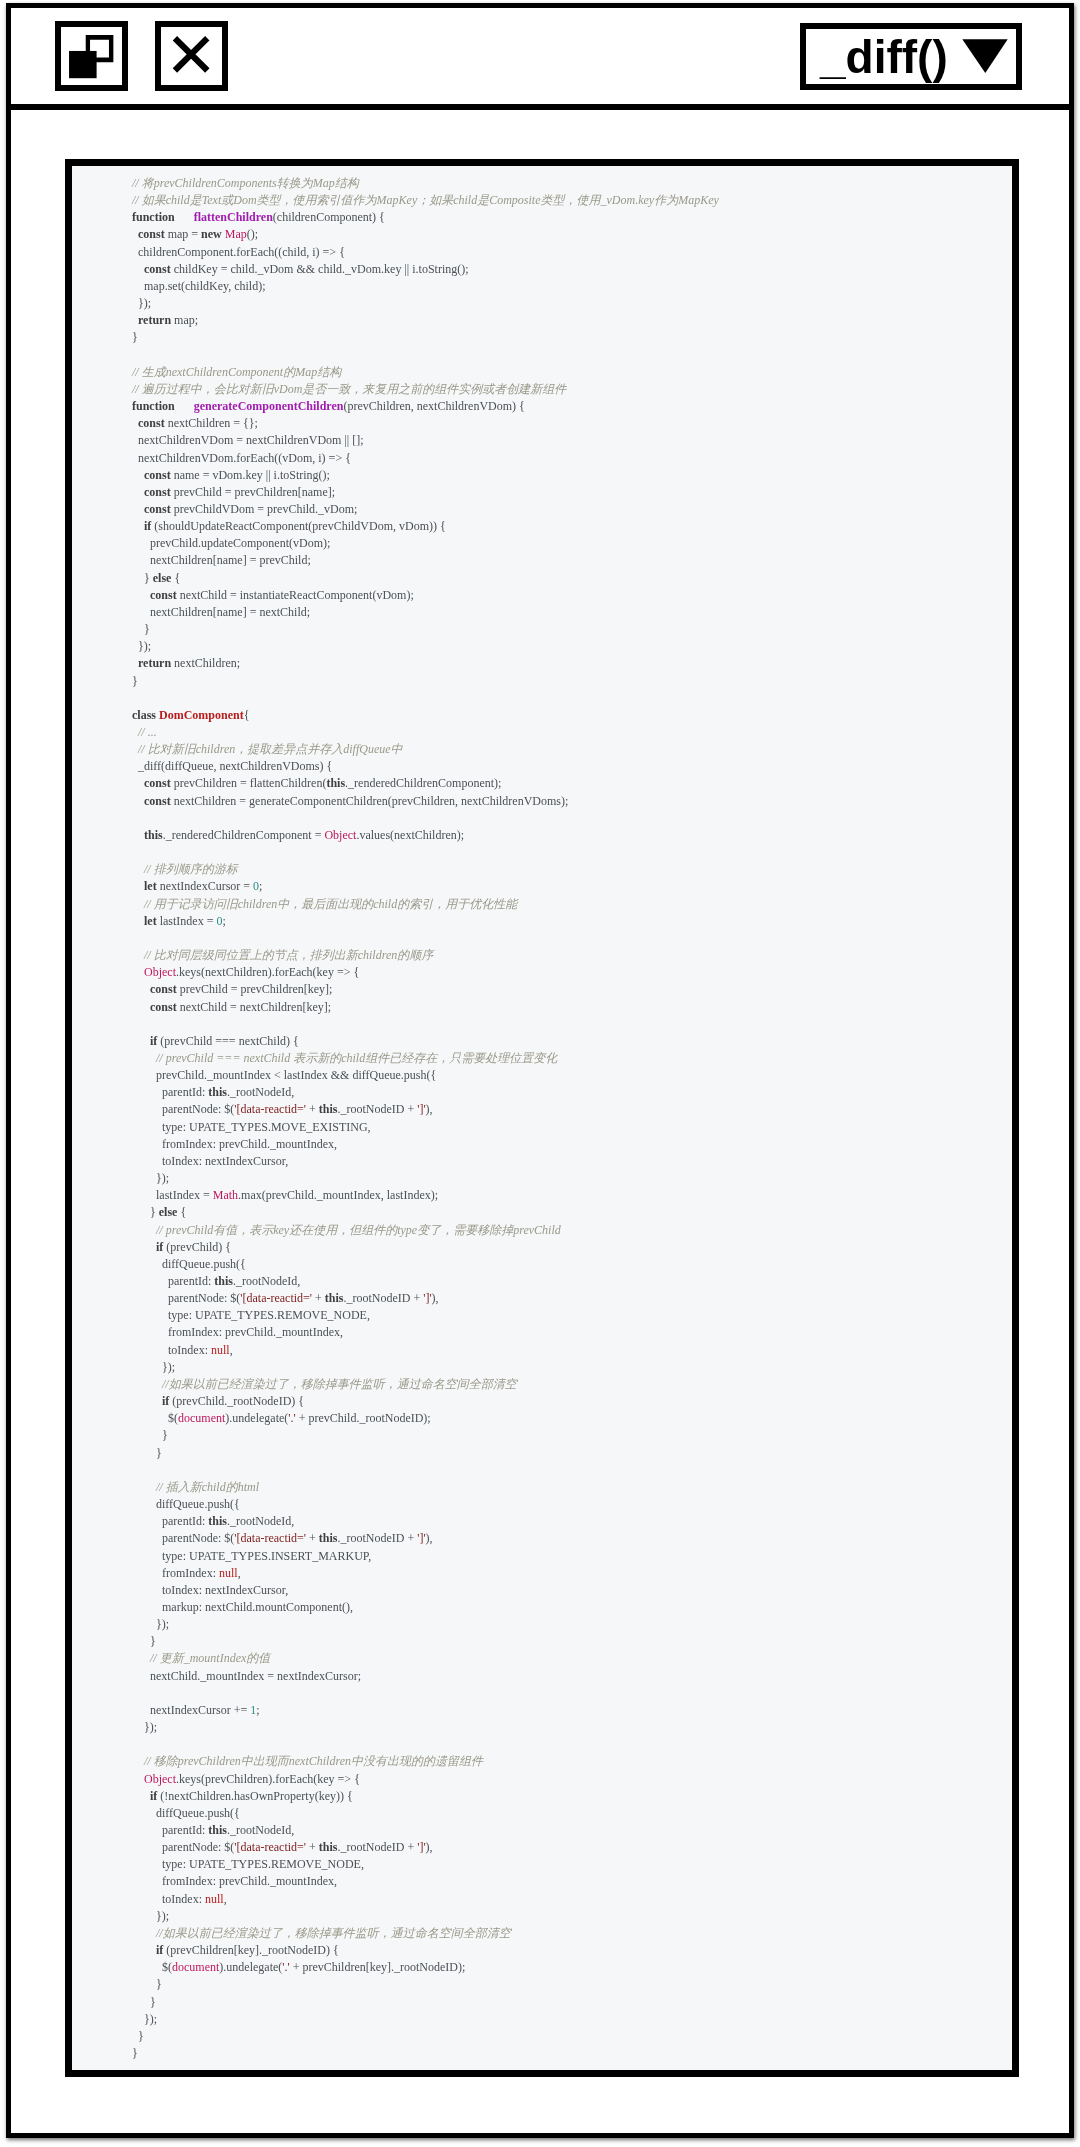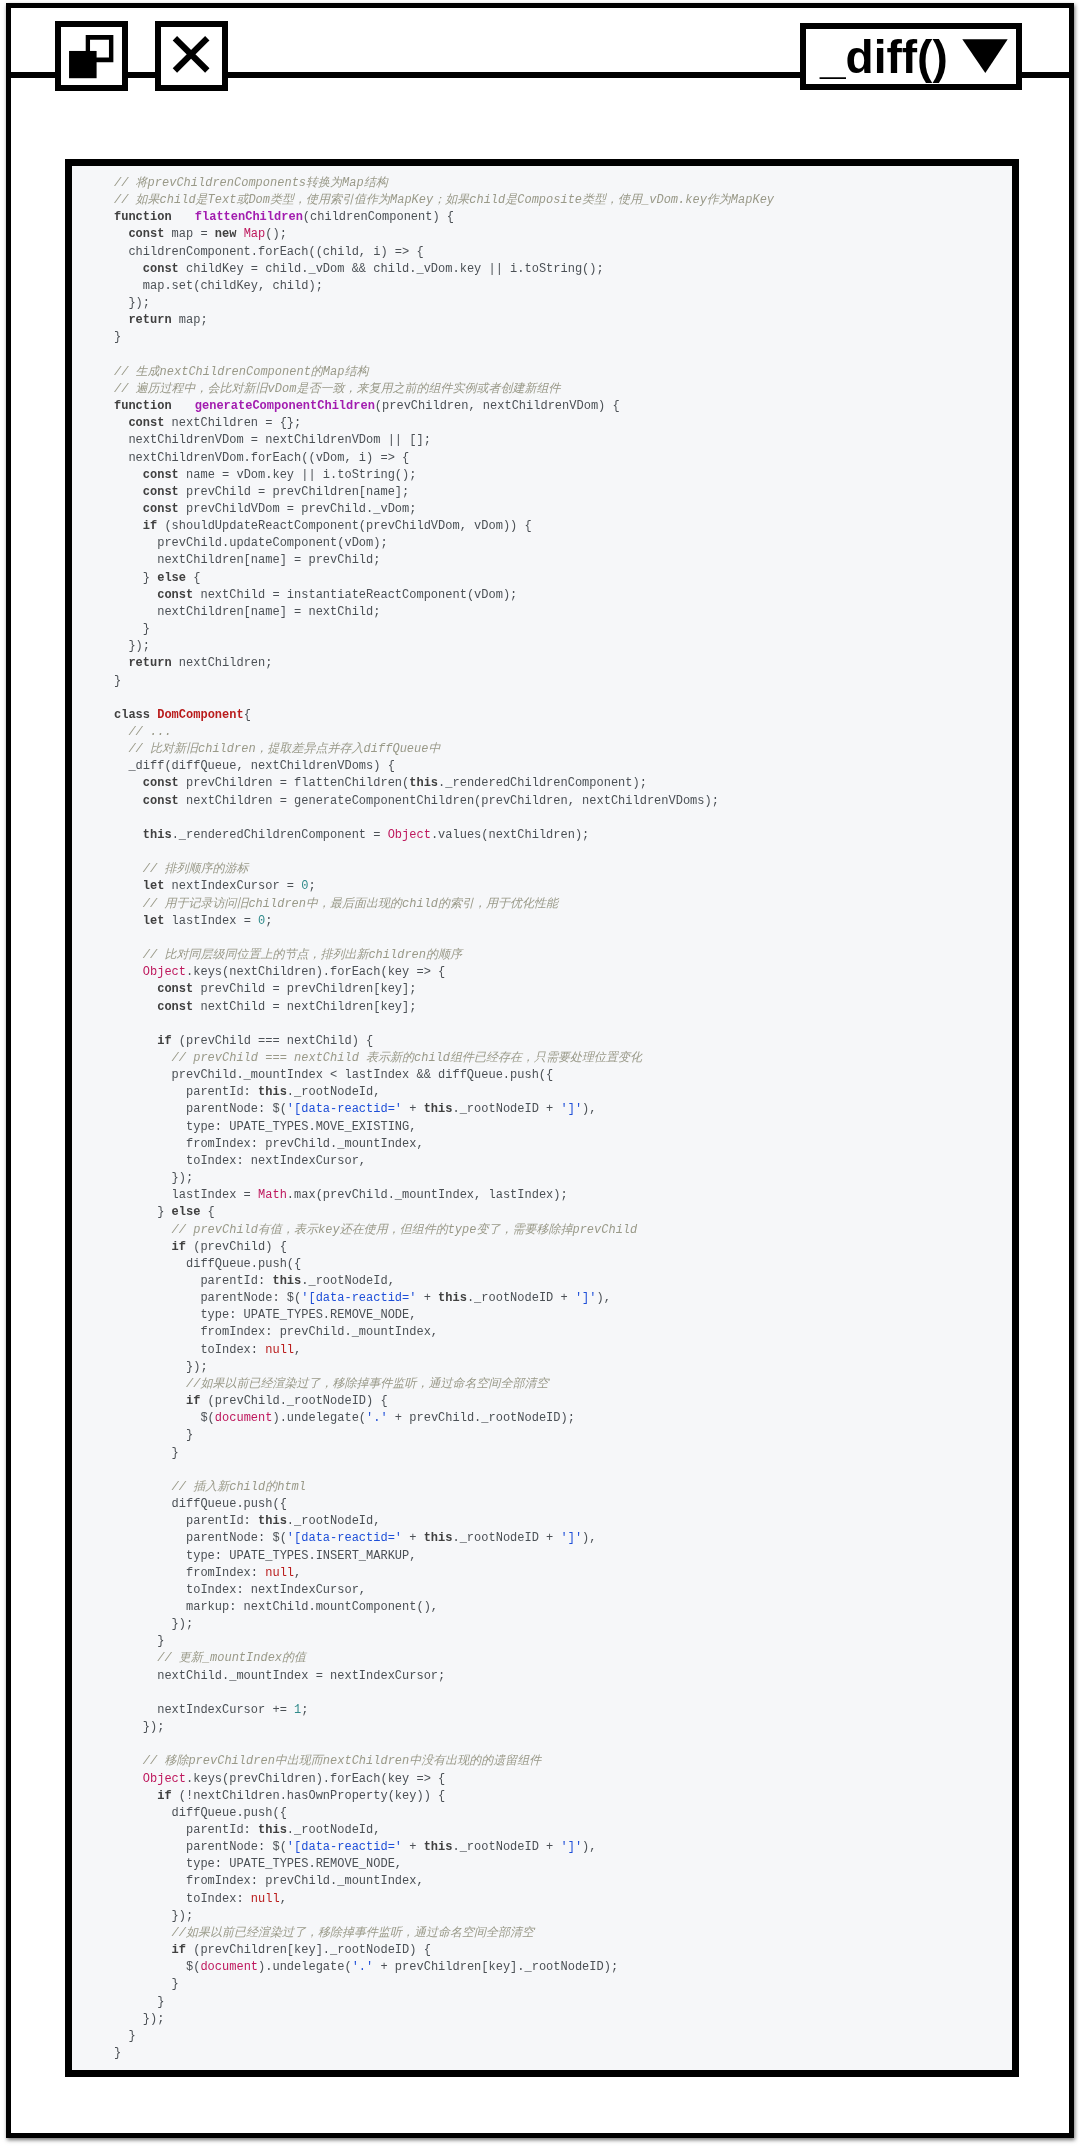--- a/index.html
+++ b/index.html
@@ -20,21 +20,21 @@
     box-sizing:border-box;
     border:5px solid #000000;
     background:#ffffff;
     box-shadow:1px 2px 4px rgba(0,0,0,.55);
   }
 
   
   .titlebar{
     position:absolute;
     left:6px;top:3px;
-    width:1068px;height:75px;
+    width:1068px;height:107px;
     box-sizing:border-box;
     border-left:5px solid #000000;
     border-right:5px solid #000000;
     border-top:5px solid #000000;
     border-bottom:6px solid #000000;
     background:#ffffff;
   }
   .tb-btn{
     position:absolute;
     box-sizing:border-box;
@@ -74,34 +74,34 @@
     left:65px;top:159px;
     width:954px;
     height:1918px;
     box-sizing:border-box;
     border:7px solid #000000;
     background:#f6f7f9;
     overflow:hidden;
   }
   pre.code{
     margin:0;
-    padding:9px 0 0 0;
-    font-family:Liberation Mono, monospace;
+    padding:9px 0 0 18px;
+    font-family:Liberation Serif, serif;
     font-size:12px;
     line-height:17.16px;
     color:#3e4451;
     white-space:pre;
   }
   pre.code .ln{display:block;padding-left:42px;height:17.16px;}
   .tk-k{color:#404040;font-weight:bold;}
   .tk-t{color:#a21caf;font-weight:bold;margin-left:16px;}
   .tk-b{color:#be185d;}
   .tk-n{color:#2f8a8a;}
   .tk-l{color:#b91c1c;}
-  .tk-s{color:#1d4ed8;}
+  .tk-s{color:#7f1d1d;}
   .tk-c{color:#999988;font-style:italic;}
   .tk-p{color:#4b5055;}
   .tk-ct{color:#b91c1c;font-weight:bold;}
 </style>
 </head>
 <body>
 
 <div id="root">
 
   <div class="window"></div>

